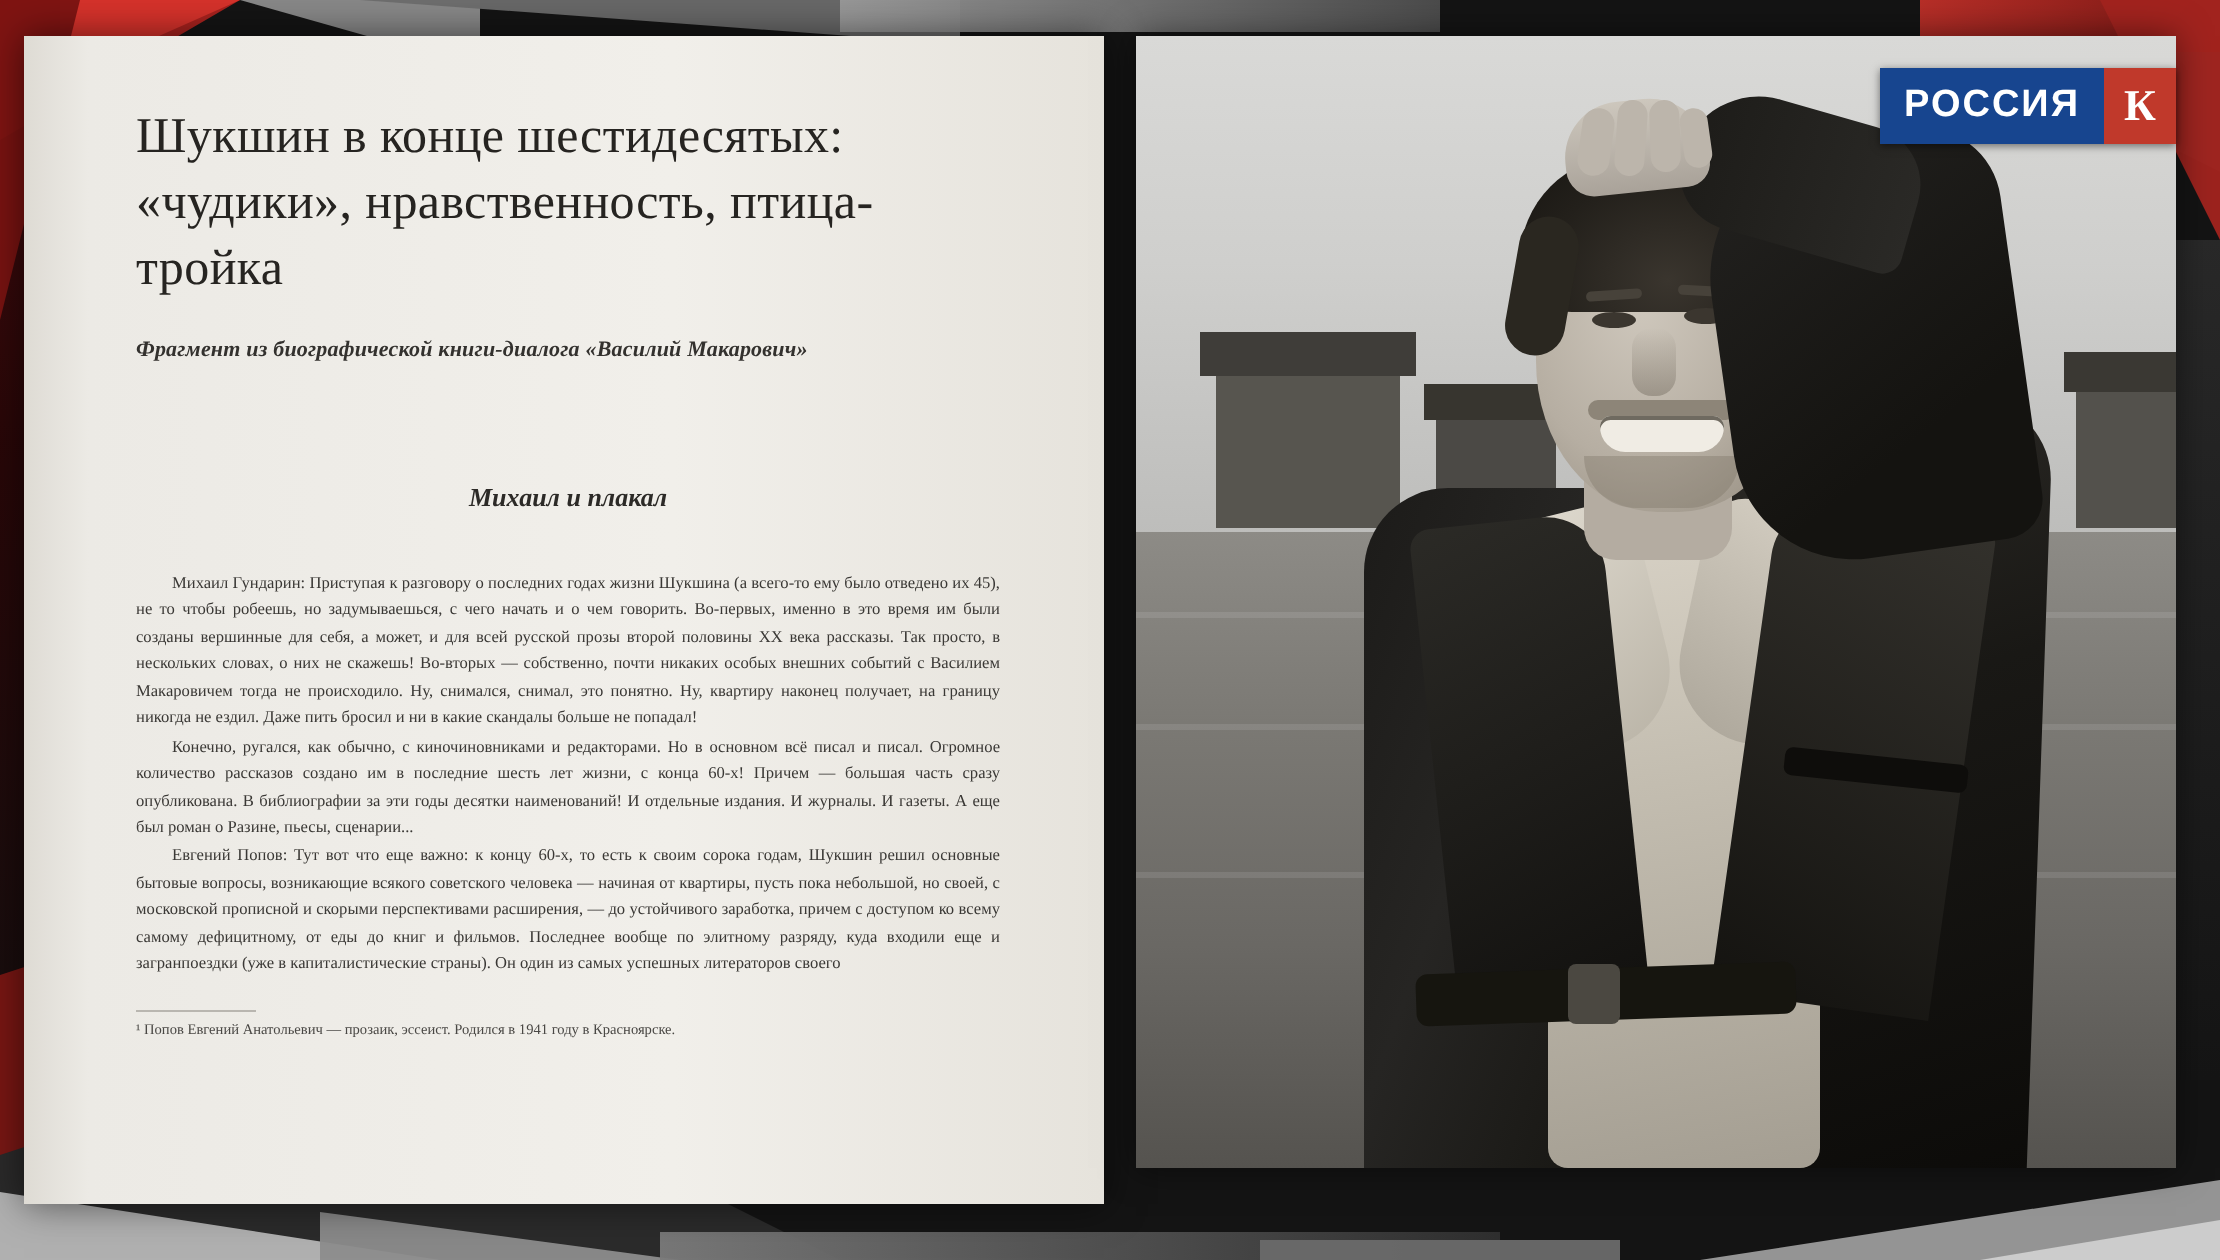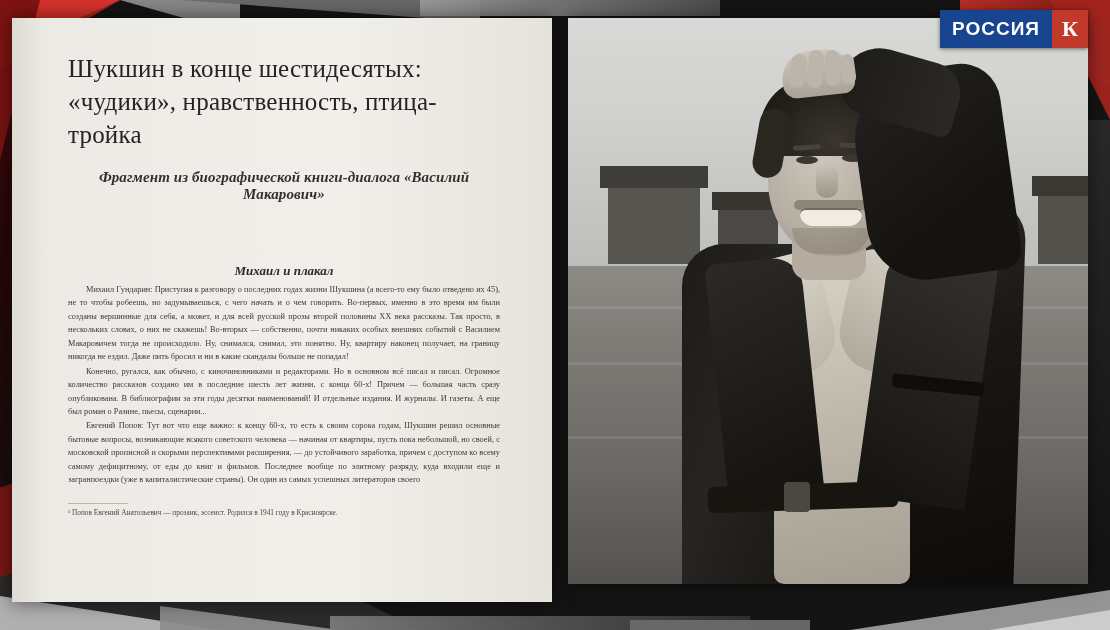--- a/index.html
+++ b/index.html
@@ -32,24 +32,24 @@
   .sh19{right:0;top:120px;width:22px;height:420px;background:linear-gradient(180deg,#2a2a2a,#151515);}
 
   
   .page{position:absolute;left:12px;top:18px;width:540px;height:584px;background:#eab308;
         box-shadow:0 0 18px rgba(0,0,0,.55);font-family:Liberation Serif, serif;}
   .page-inner{position:absolute;left:0;top:0;right:0;bottom:0;
         background:linear-gradient(90deg,#dedbd4 0%,#eceae5 6%,#f1efea 60%,#e6e3dc 100%);}
   .page-content{position:absolute;left:56px;right:52px;top:34px;bottom:18px;color:#2d2b28;}
 
   .doc-title{font-size:25px;line-height:1.32;color:#262421;letter-spacing:.2px;}
-  .doc-sub{margin-top:18px;font-size:15px;font-style:italic;font-weight:bold;color:#33312e;letter-spacing:.1px;text-align:center;}
+  .doc-sub{margin-top:18px;font-size:11px;font-style:italic;font-weight:bold;color:#33312e;letter-spacing:.1px;}
   .doc-section{margin-top:60px;text-align:center;font-size:13px;font-style:italic;font-weight:bold;color:#2c2a27;}
 
-  .doc-body{margin-top:4px;font-size:8.3px;line-height:1.62;text-align:justify;color:#3a3835;}
+  .doc-body{margin-top:28px;font-size:8.3px;line-height:1.62;text-align:justify;color:#3a3835;}
   .doc-body p{margin:0 0 1px 0;text-indent:18px;}
   .doc-note{margin-top:16px;border-top:1px solid #b9b6b0;width:60px;}
   .doc-foot{margin-top:4px;font-size:7.3px;color:#4a4845;line-height:1.5;}
 
   
   .photo{position:absolute;left:568px;top:18px;width:520px;height:566px;overflow:hidden;
          background:#6f6f6f;box-shadow:0 0 16px rgba(0,0,0,.5);}
   .sky{position:absolute;left:0;top:0;right:0;height:250px;
        background:linear-gradient(180deg,#d9d9d7 0%,#cfcfcd 45%,#bdbdbb 100%);}
   .ground{position:absolute;left:0;top:248px;right:0;bottom:0;
@@ -118,21 +118,21 @@
       background:linear-gradient(200deg,#d6d0c4,#aca69a);transform:rotate(12deg);border-radius:20px 8px 10px 40px;}
   .lapel-l{position:absolute;left:52px;top:212px;width:96px;height:230px;
       background:linear-gradient(160deg,#2b2a26,#131210);transform:rotate(-6deg);border-radius:10px 30px 0 0;}
   .lapel-r{position:absolute;left:208px;top:206px;width:110px;height:250px;
       background:linear-gradient(200deg,#33312c,#141310);transform:rotate(8deg);border-radius:30px 10px 0 0;}
   .belt{position:absolute;left:44px;top:436px;width:190px;height:26px;background:#16150f;border-radius:6px;transform:rotate(-2deg);}
   .buckle{position:absolute;left:120px;top:434px;width:26px;height:30px;background:#4b4841;border-radius:4px;}
   .pocket{position:absolute;left:228px;top:330px;width:92px;height:14px;background:#0e0d0b;border-radius:4px;transform:rotate(6deg);}
 
   
-  .logo{position:absolute;right:22px;top:10px;display:flex;align-items:stretch;height:38px;
+  .logo{position:absolute;right:22px;top:34px;display:flex;align-items:stretch;height:38px;
         box-shadow:0 1px 4px rgba(0,0,0,.5);}
   .logo-text{background:#17458f;color:#fff;font-family:"Liberation Sans",sans-serif;font-weight:bold;
         font-size:19px;letter-spacing:1px;padding:0 12px;display:flex;align-items:center;}
   .logo-k{background:#c0392b;color:#fff;font-family:"Liberation Serif",serif;font-weight:bold;font-size:22px;
         width:36px;display:flex;align-items:center;justify-content:center;}
 </style>
 </head>
 <body>
 
 <div id="stage">

